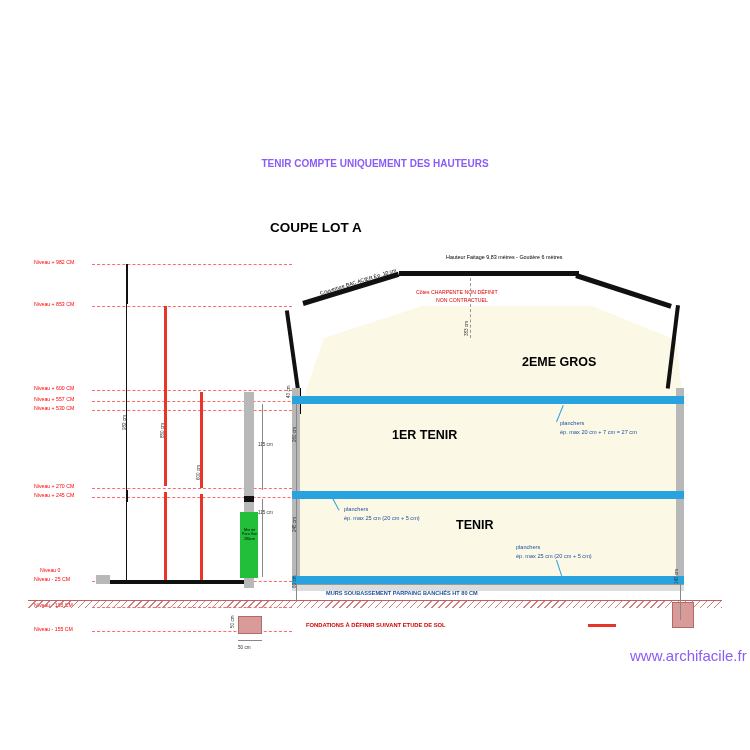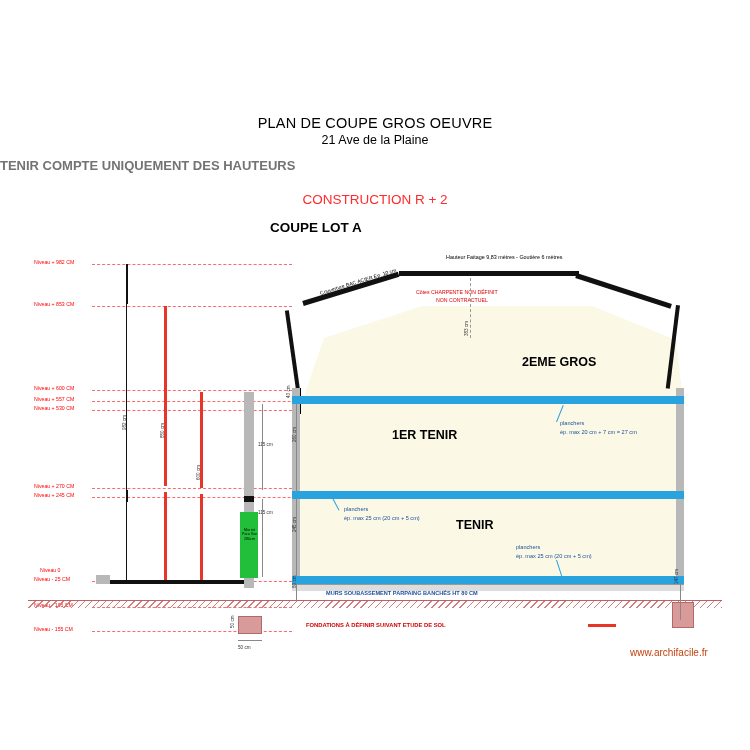--- a/index.html
+++ b/index.html
@@ -15,33 +15,33 @@
   
   .t-main{
     left:0;top:115px;width:750px;text-align:center;
     font-size:14.5px;color:#000;letter-spacing:.2px;
   }
   .t-sub{
     left:0;top:133px;width:750px;text-align:center;
     font-size:12.5px;color:#000;
   }
   .t-red{
-    left:0;top:158px;width:750px;
-    font-size:13px;color:#737373;font-weight:bold;
+    left:0;top:158px;width:750px;text-align:center;
+    font-size:10px;color:#8b5cf6;font-weight:bold;
   }
   .t-red2{
     left:0;top:192px;width:750px;text-align:center;
     font-size:13.5px;color:#ff2a2a;
   }
   .t-lot{
     left:0;top:220px;width:632px;text-align:center;
     font-size:13.5px;color:#000;font-weight:bold;
   }
   .watermark{
-    left:630px;top:647px;font-size:10px;color:#c2410c;
+    left:630px;top:647px;font-size:15px;color:#8b5cf6;
   }
   
   .lbl{font-size:5.2px;color:#ff0000;white-space:nowrap;}
   .lbl-blk{font-size:5.2px;color:#000;white-space:nowrap;}
   .lbl-blue{font-size:5.6px;color:#1b4f9c;white-space:nowrap;}
   .big{font-size:12.5px;color:#000;font-weight:bold;white-space:nowrap;}
   .vert{transform-origin:0 0;white-space:nowrap;font-size:4.6px;color:#333;}
   .dash-red{
     height:0;border-top:0.6px dashed #ff6a6a;
   }
@@ -55,24 +55,21 @@
     background:repeating-linear-gradient(-45deg,#cf7f7f 0 1px,transparent 1px 5px);
   }
   .interior{background:#fbf8e6;}
   .roofline{background:#000;}
 </style>
 </head>
 <body>
 
 <div id="stage">
 
-  <div class="abs t-main">PLAN DE COUPE GROS OEUVRE</div>
-  <div class="abs t-sub">21 Ave de la Plaine</div>
   <div class="abs t-red">TENIR COMPTE UNIQUEMENT DES HAUTEURS</div>
-  <div class="abs t-red2">CONSTRUCTION R + 2</div>
   <div class="abs t-lot">COUPE LOT A</div>
   <div class="abs watermark">www.archifacile.fr</div>
 
   <div class="abs lbl" style="left:34px;top:259px;">Niveau + 982 CM</div>
   <div class="abs dash-red" style="left:92px;top:264px;width:200px;"></div>
 
   <div class="abs lbl" style="left:34px;top:301px;">Niveau + 853 CM</div>
   <div class="abs dash-red" style="left:92px;top:306px;width:200px;"></div>
 
   <div class="abs lbl" style="left:34px;top:385px;">Niveau + 600 CM</div>

